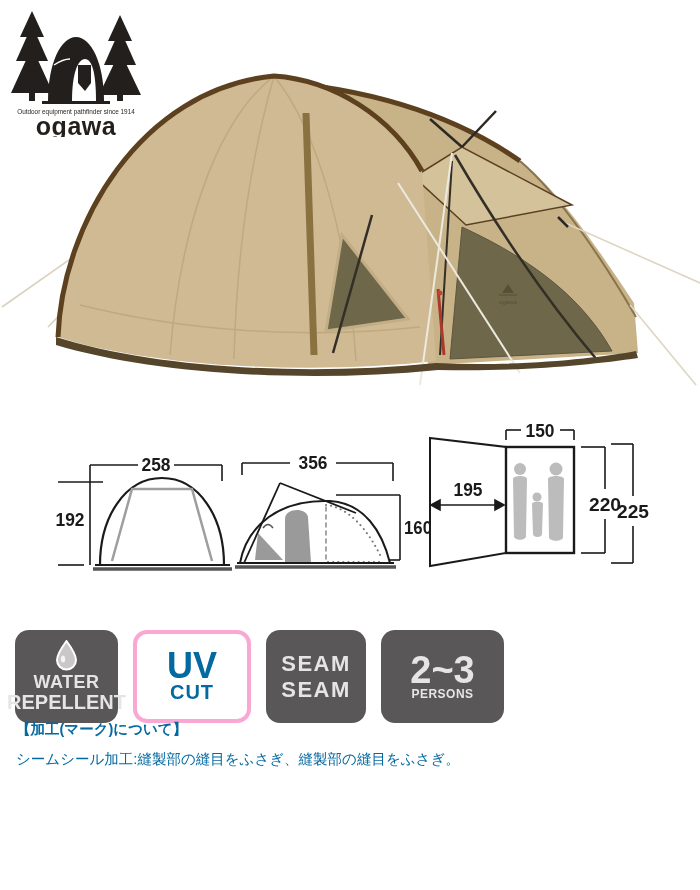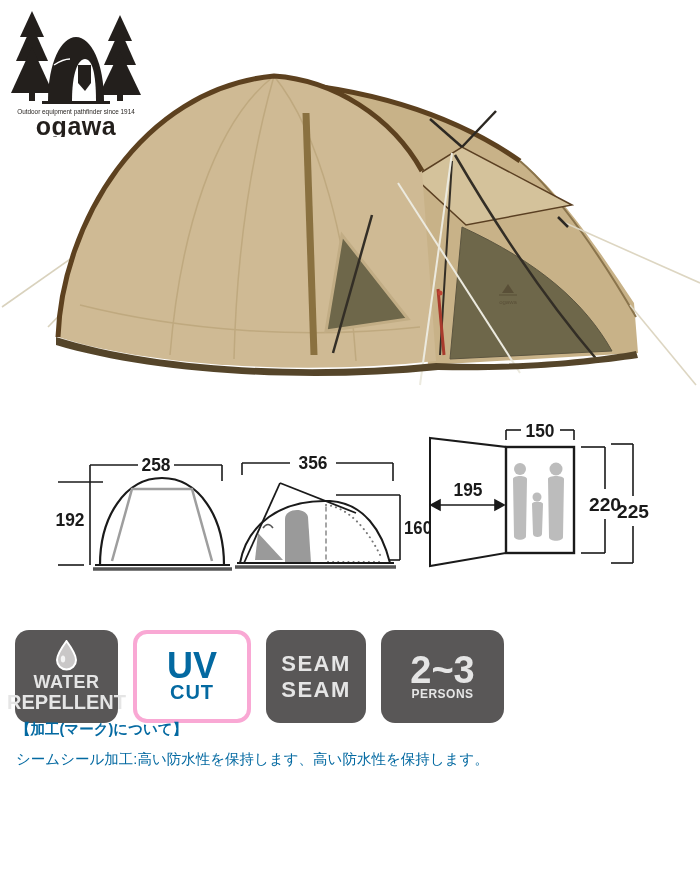--- a/index.html
+++ b/index.html
@@ -230,14 +230,14 @@
     <span class="l2">SEAM</span>
   </div>
   <div class="badge" id="badge-persons">
     <span class="l1">2~3</span>
     <span class="l2">PERSONS</span>
   </div>
 </div>
 
 <div id="notes" class="abs">
   <div class="heading">【加工(マーク)について】</div>
-  <div class="note-line">シームシール加工:高い防水性を保持します、高い防水性を保持します。</div>
+  <div class="note-line">シームシール加工:縫製部の縫目をふさぎ、縫製部の縫目をふさぎ。</div>
 </div>
 
 </body></html>

